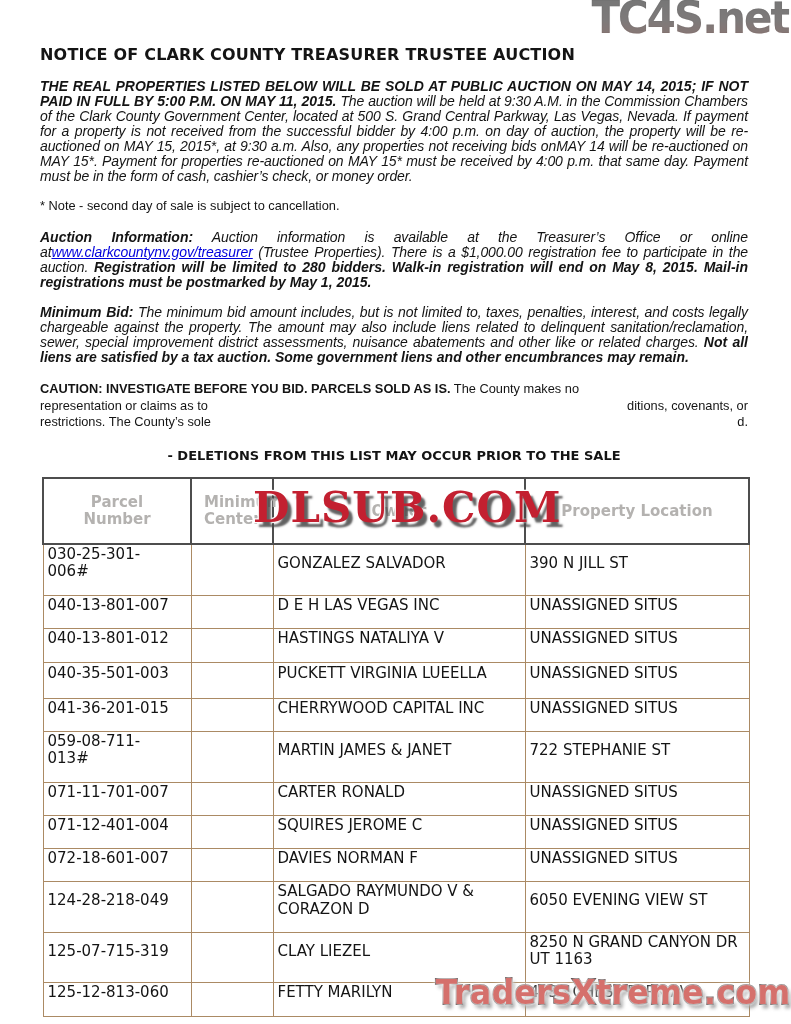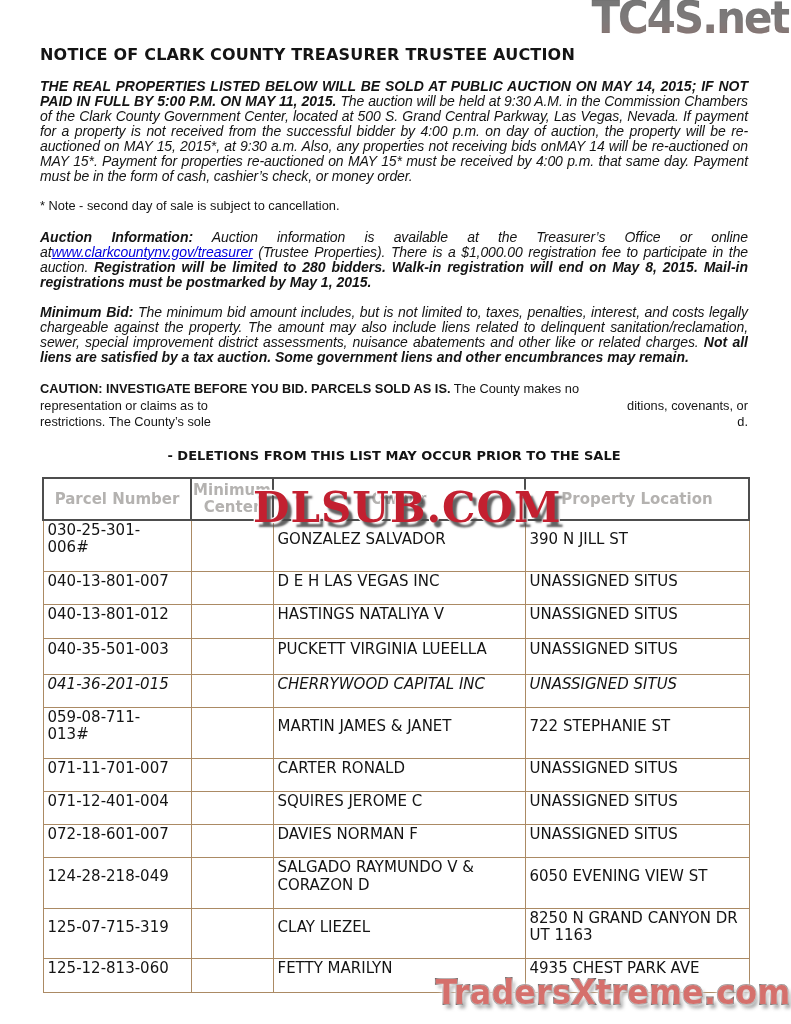--- a/index.html
+++ b/index.html
@@ -67,38 +67,38 @@
     width: 706px;
     margin: 14px 0 0 2px;
     font-family: "DejaVu Sans", sans-serif;
   }
   table.auction thead th {
     border: 2px solid #4d4d4d;
     color: #b4b2b0;
     font-size: 15px;
     font-weight: bold;
     text-align: center;
-    padding: 0;
+    padding: 12px;
     line-height: 1.15;
     height: 40px;
   }
   table.auction tbody td {
     border: 1px solid #ab8a64;
     font-size: 15px;
     padding: 1px 4px 14px 4px;
     vertical-align: middle;
     line-height: 1.15;
     overflow: hidden;
   }
   table.auction tbody td:first-child { padding-right: 12px; }
   tbody tr:nth-child(1)  { height: 37px; }
   tbody tr:nth-child(2)  { height: 26px; }
   tbody tr:nth-child(3)  { height: 34px; }
   tbody tr:nth-child(4)  { height: 36px; }
-  tbody tr:nth-child(5)  { height: 26px; font-style: italic; }
+  tbody tr:nth-child(5)  { height: 26px; }
   tbody tr:nth-child(6)  { height: 36px; }
   tbody tr:nth-child(7)  { height: 26px; }
   tbody tr:nth-child(8)  { height: 25px; }
   tbody tr:nth-child(9)  { height: 25px; }
   tbody tr:nth-child(10) { height: 35px; }
   tbody tr:nth-child(11) { height: 40px; }
   tbody tr:nth-child(12) { height: 26px; }
 
   
   .wm { position: absolute; white-space: nowrap; pointer-events: none; }

